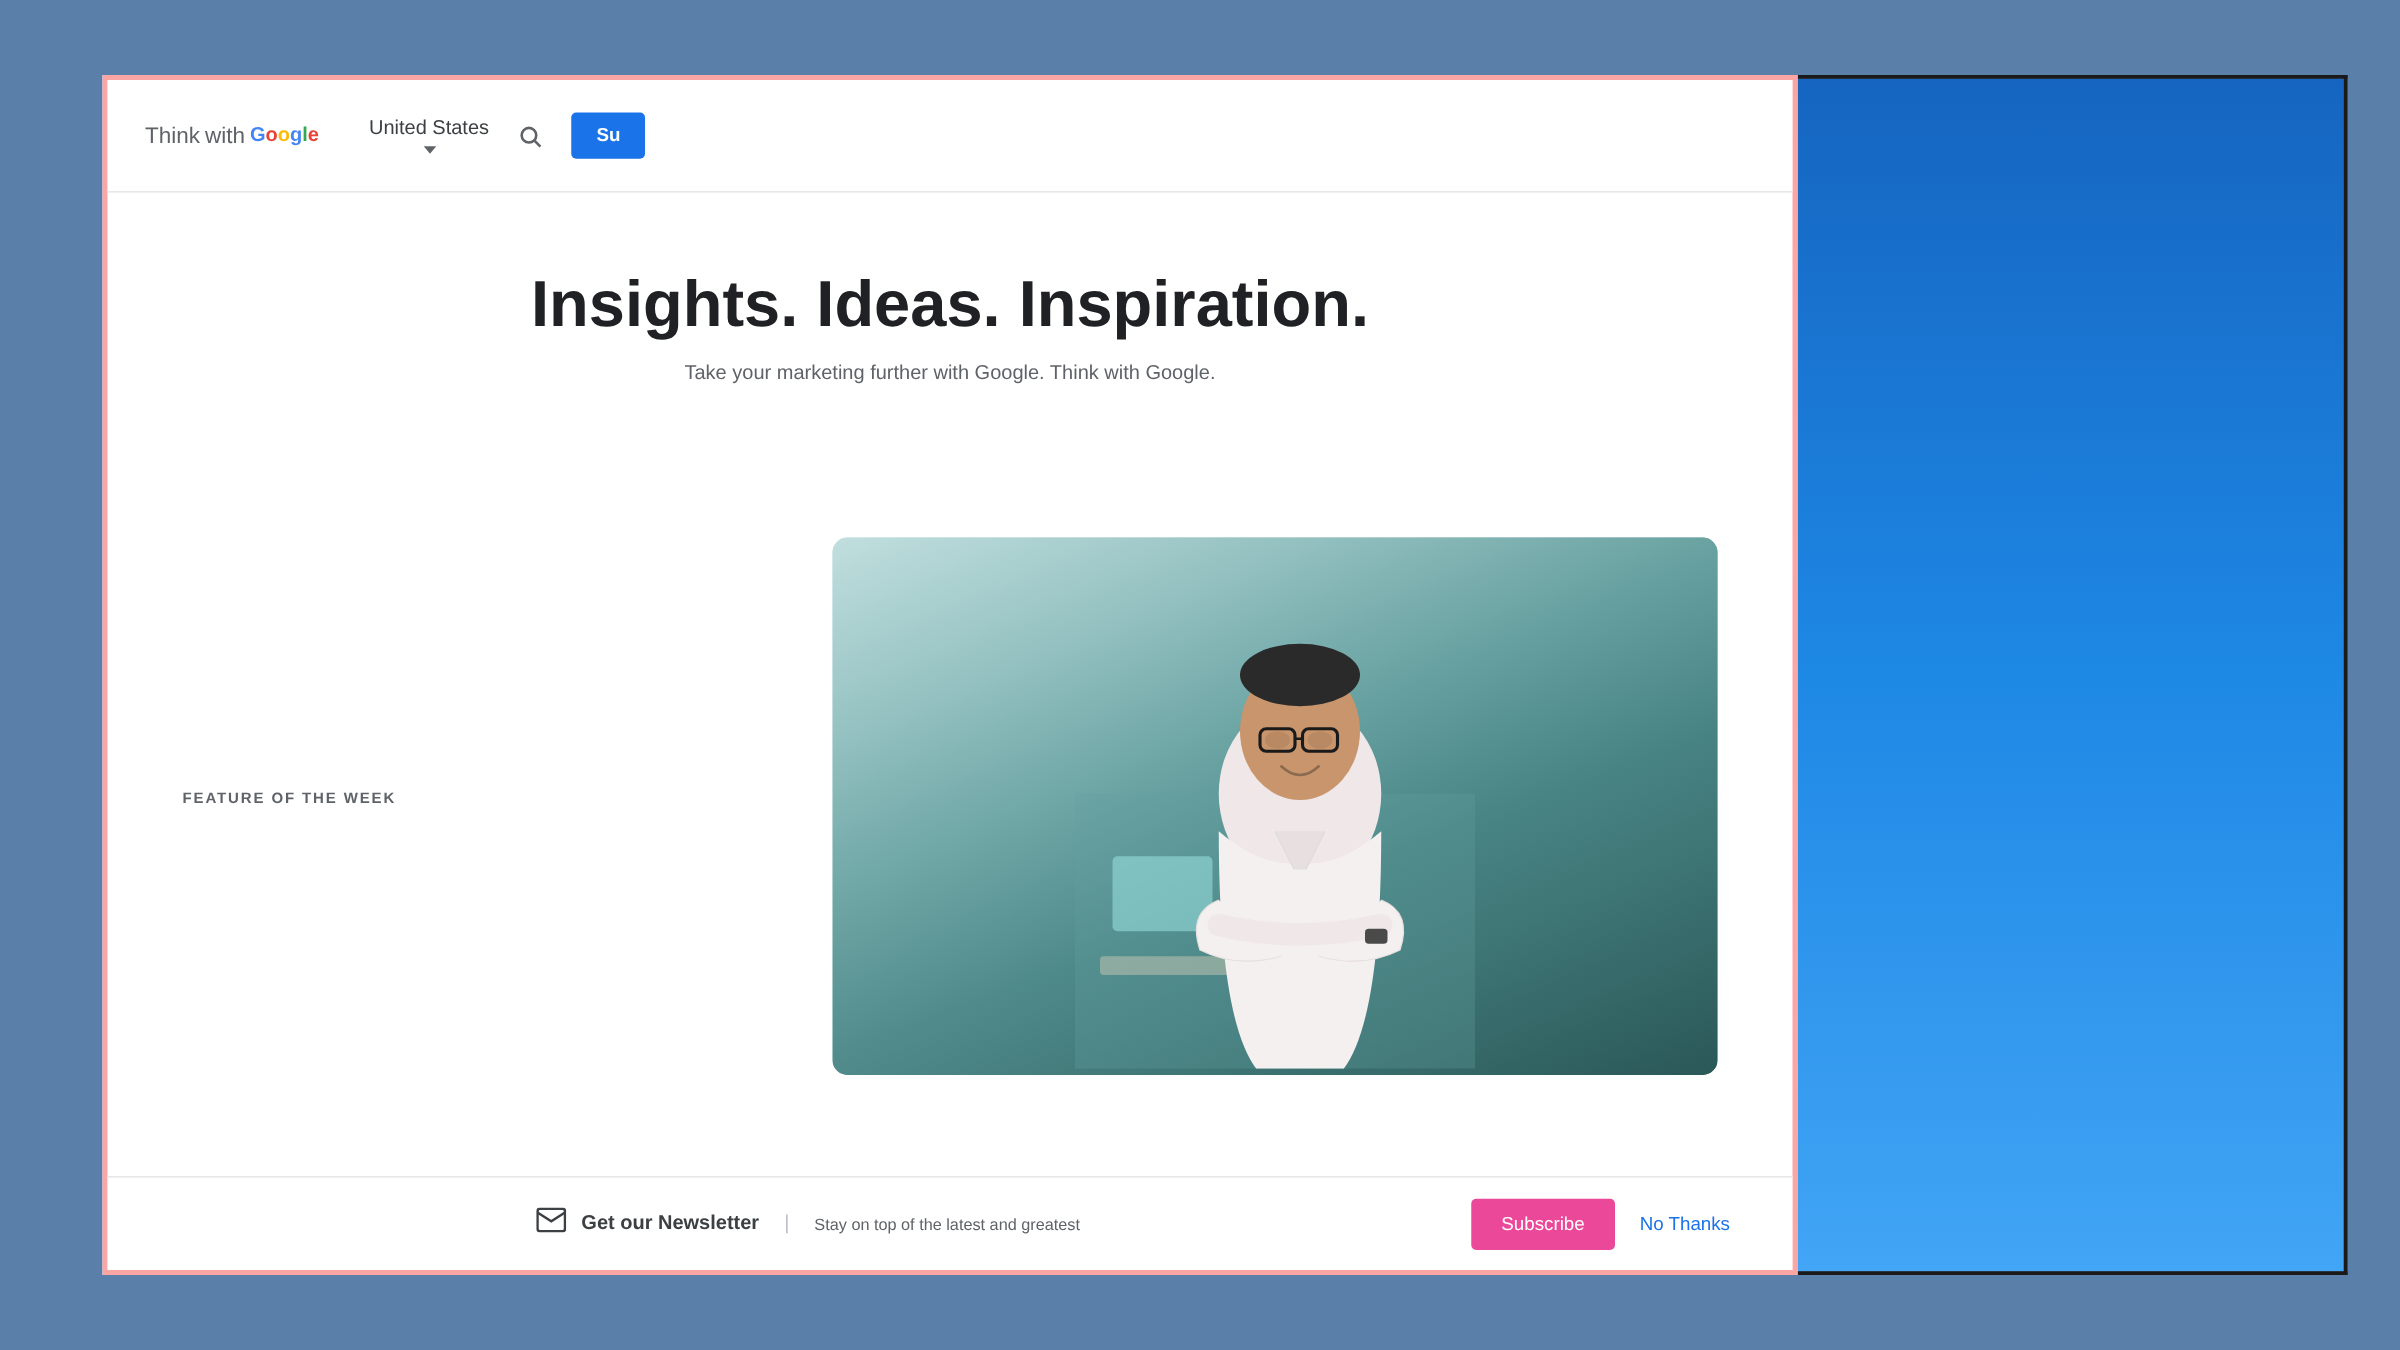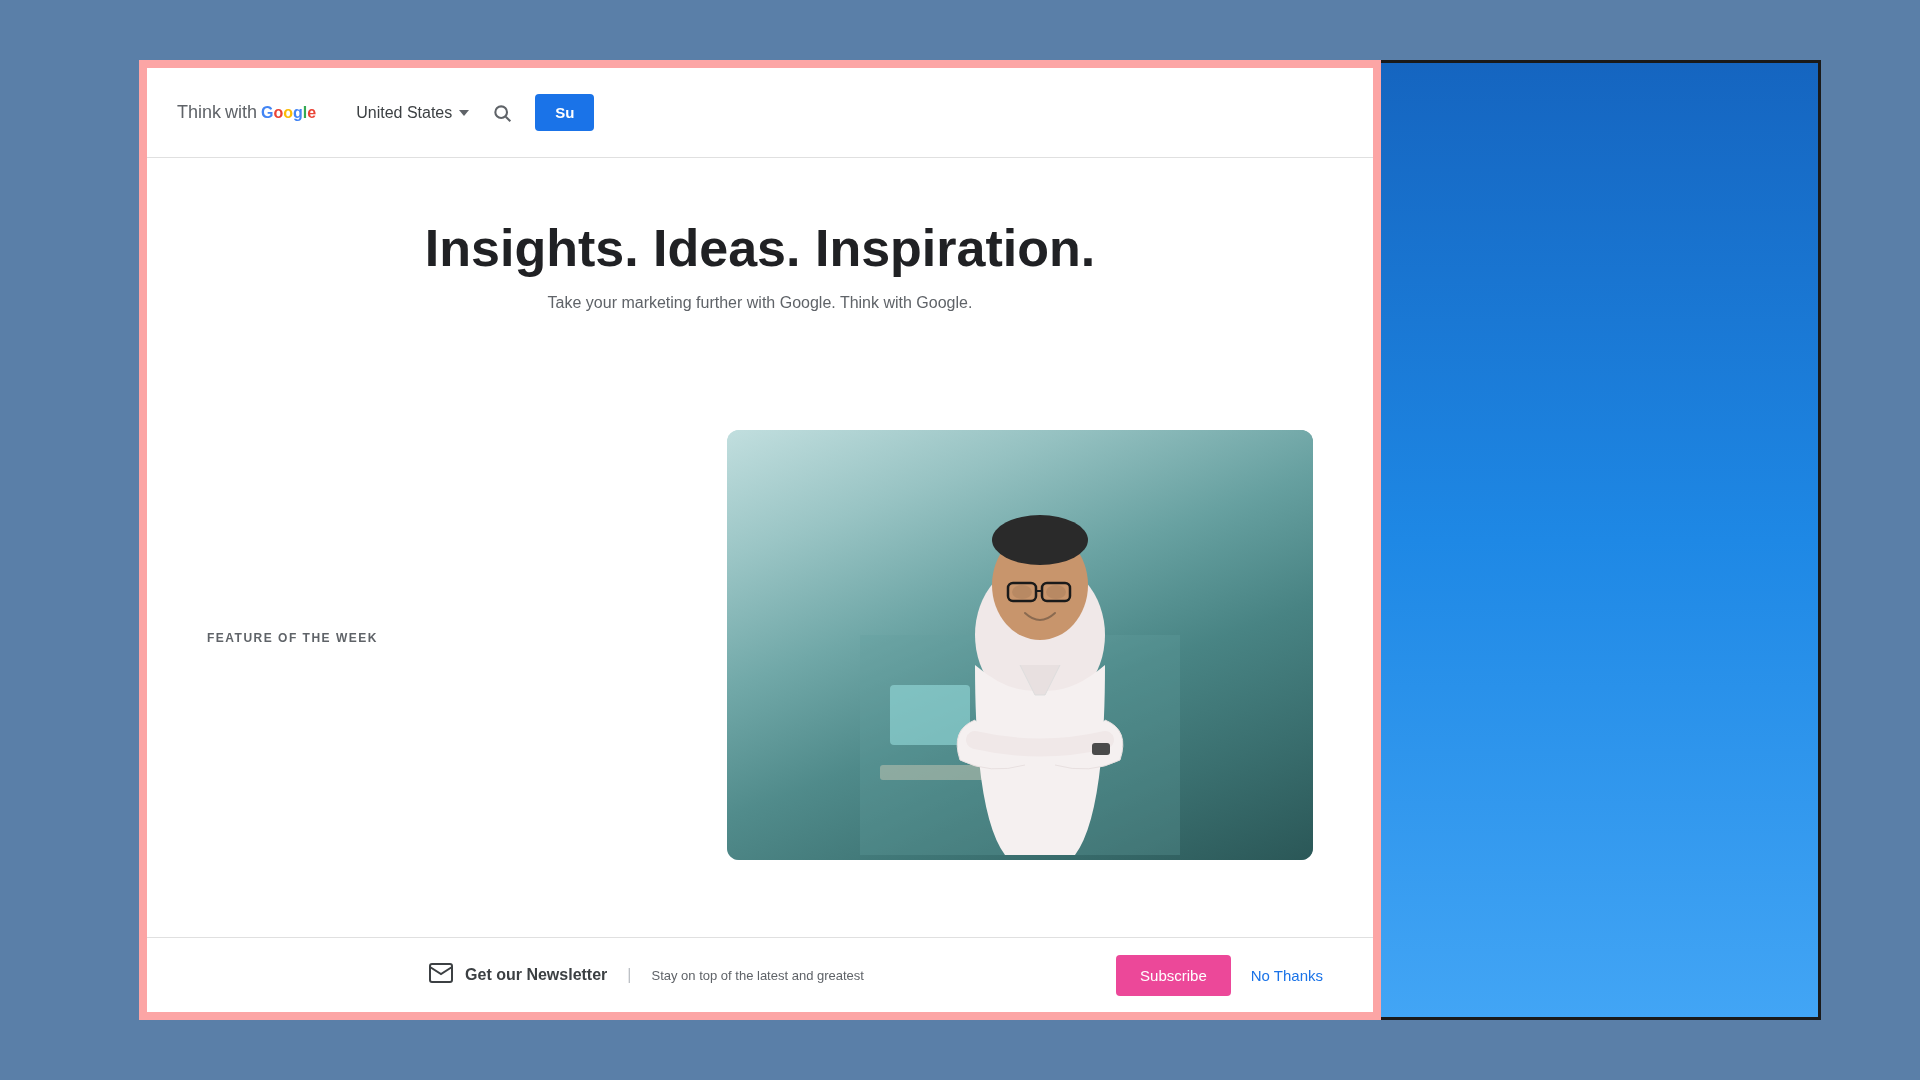--- a/index.html
+++ b/index.html
@@ -8,24 +8,24 @@
       font-family: 'Arial', sans-serif;
       width: 1920px;
       height: 1080px;
       overflow: hidden;
       display: flex;
       align-items: center;
       justify-content: center;
     }
 
     .outer-frame {
-      width: 1242px;
+      width: 1356px;
       height: 960px;
       background: #fff;
-      border: 8px solid #fca5a5;
+      border: 4px solid #fca5a5;
       position: relative;
       overflow: hidden;
       display: flex;
       flex-direction: column;
       margin-left: 40px;
     }
 
     
     .navbar {
       display: flex;
@@ -91,20 +91,21 @@
       gap: 15px;
     }
 
     .country-selector {
       display: flex;
       align-items: center;
       gap: 5px;
       font-size: 16px;
       color: #3c4043;
       cursor: pointer;
+      flex-direction: column;
     }
 
     .search-icon-btn {
       width: 36px;
       height: 36px;
       display: flex;
       align-items: center;
       justify-content: center;
       cursor: pointer;
       color: #5f6368;

